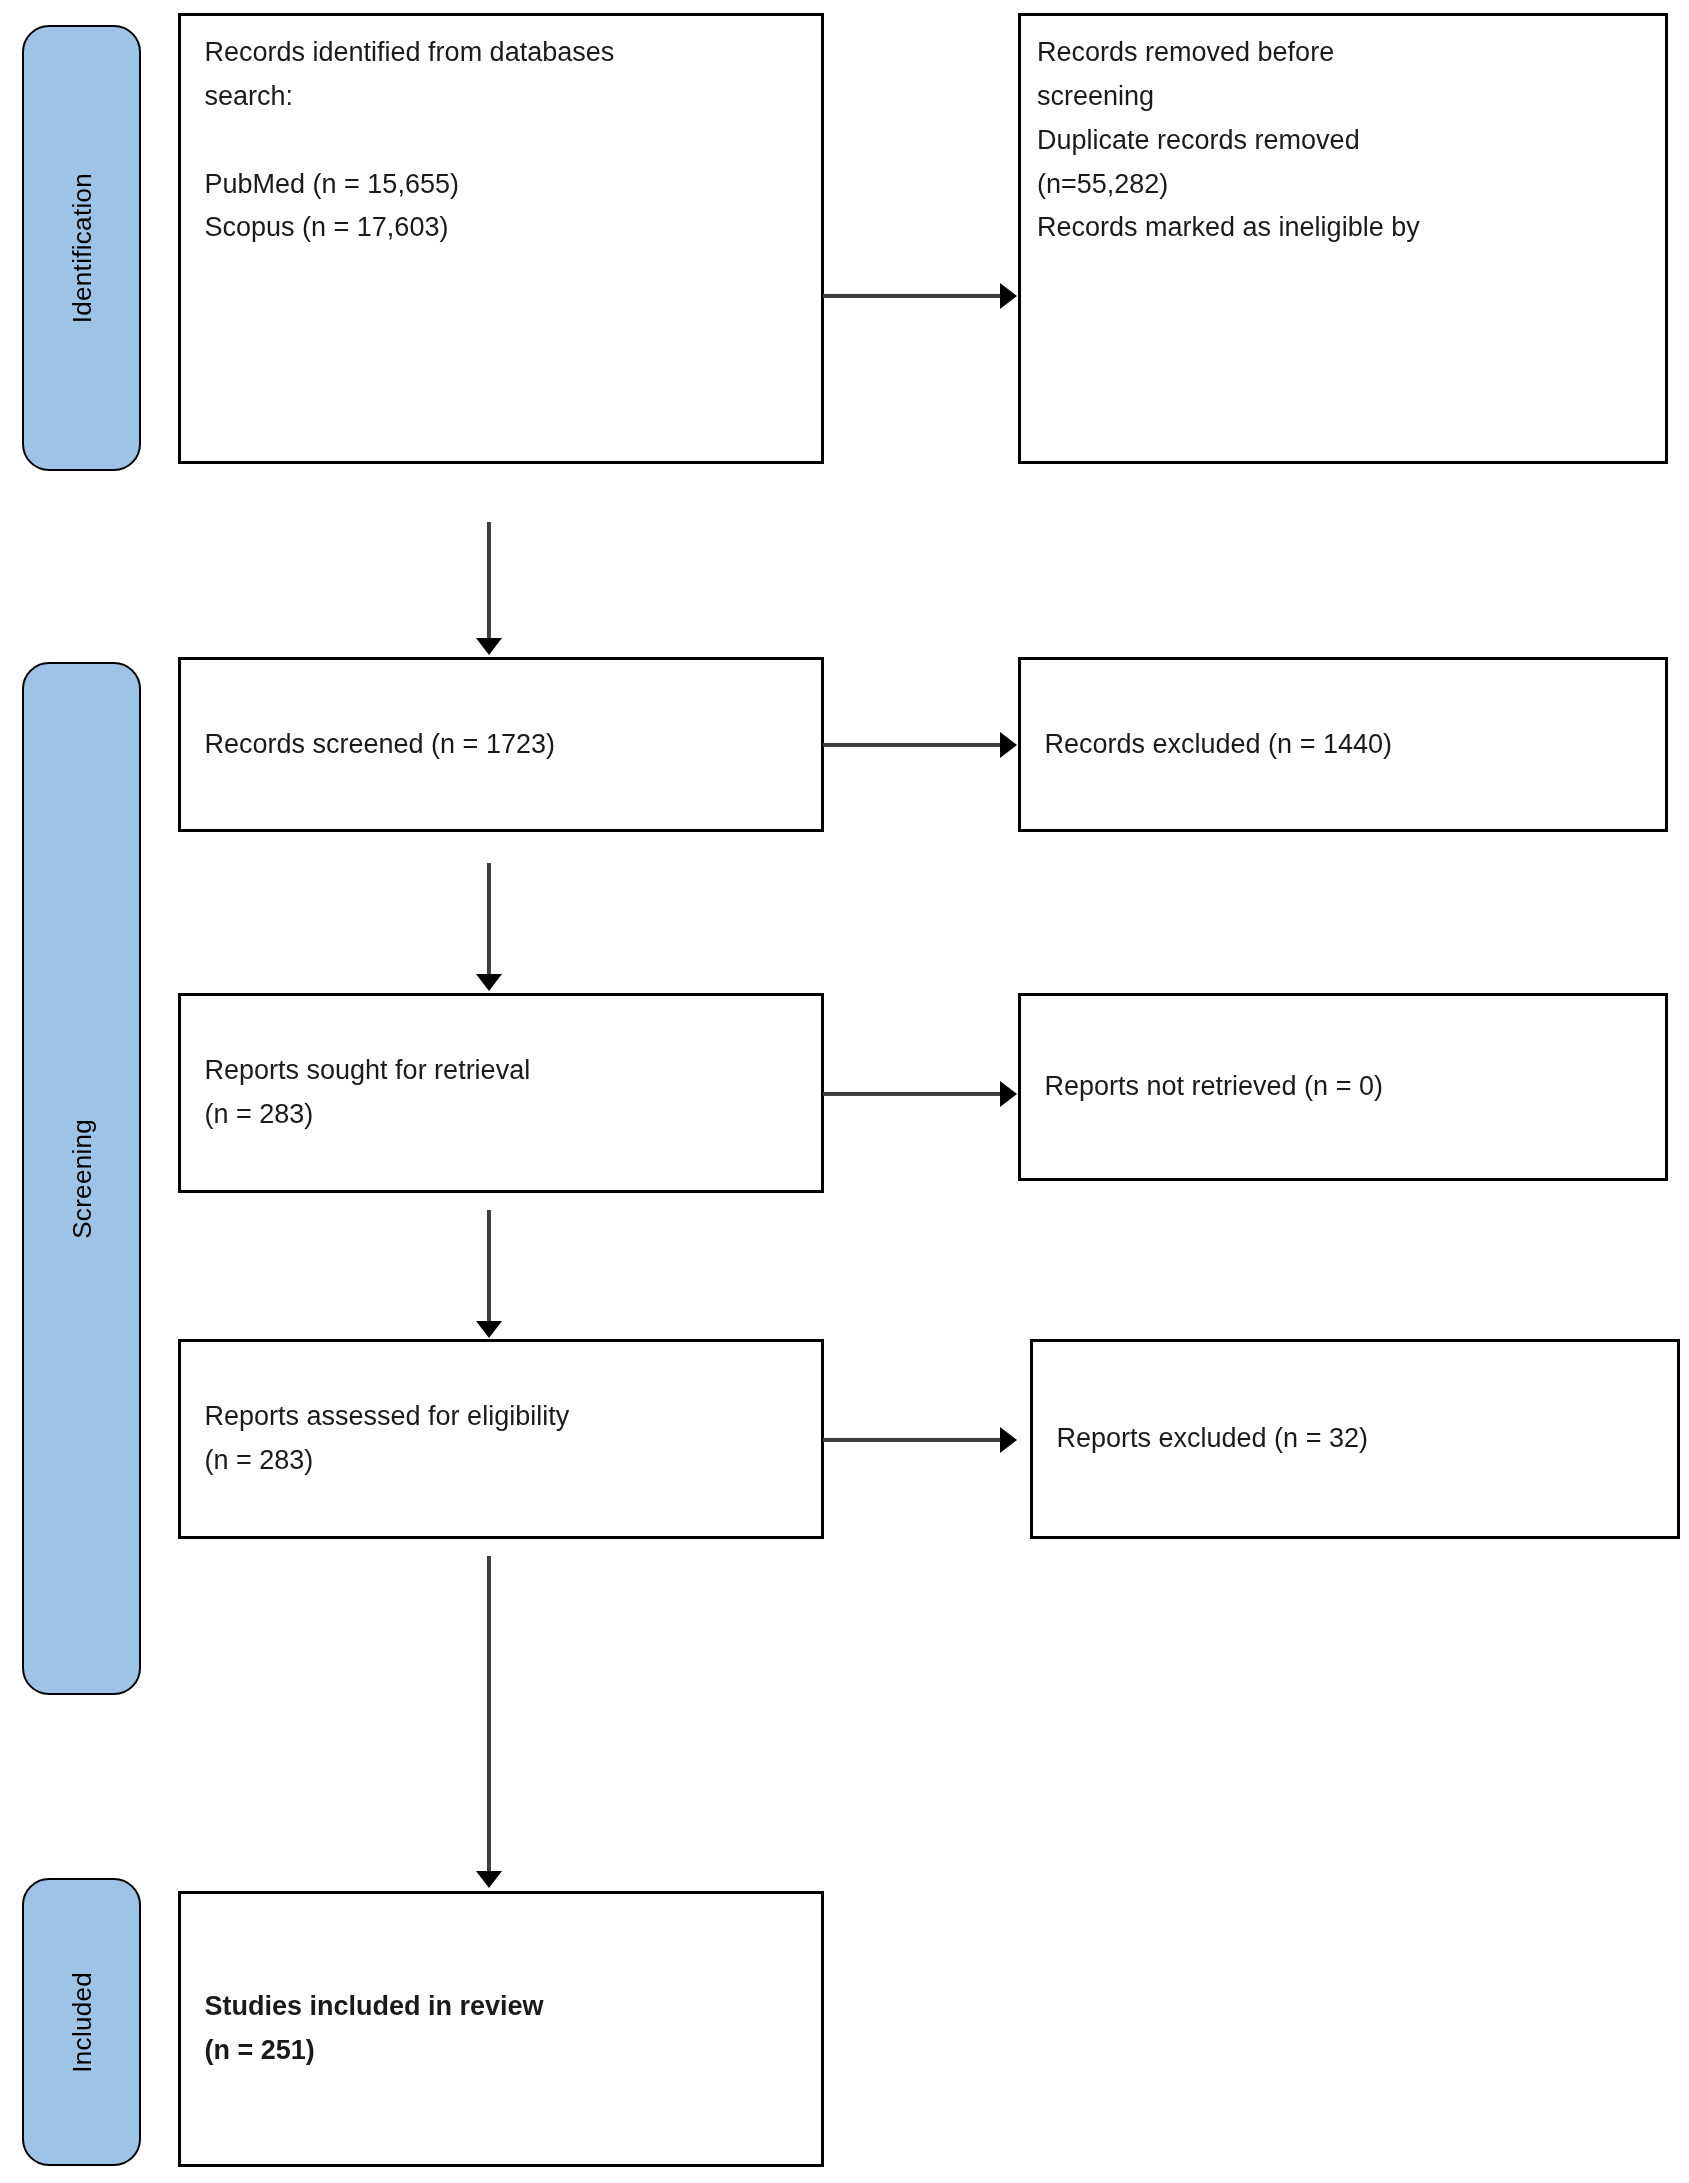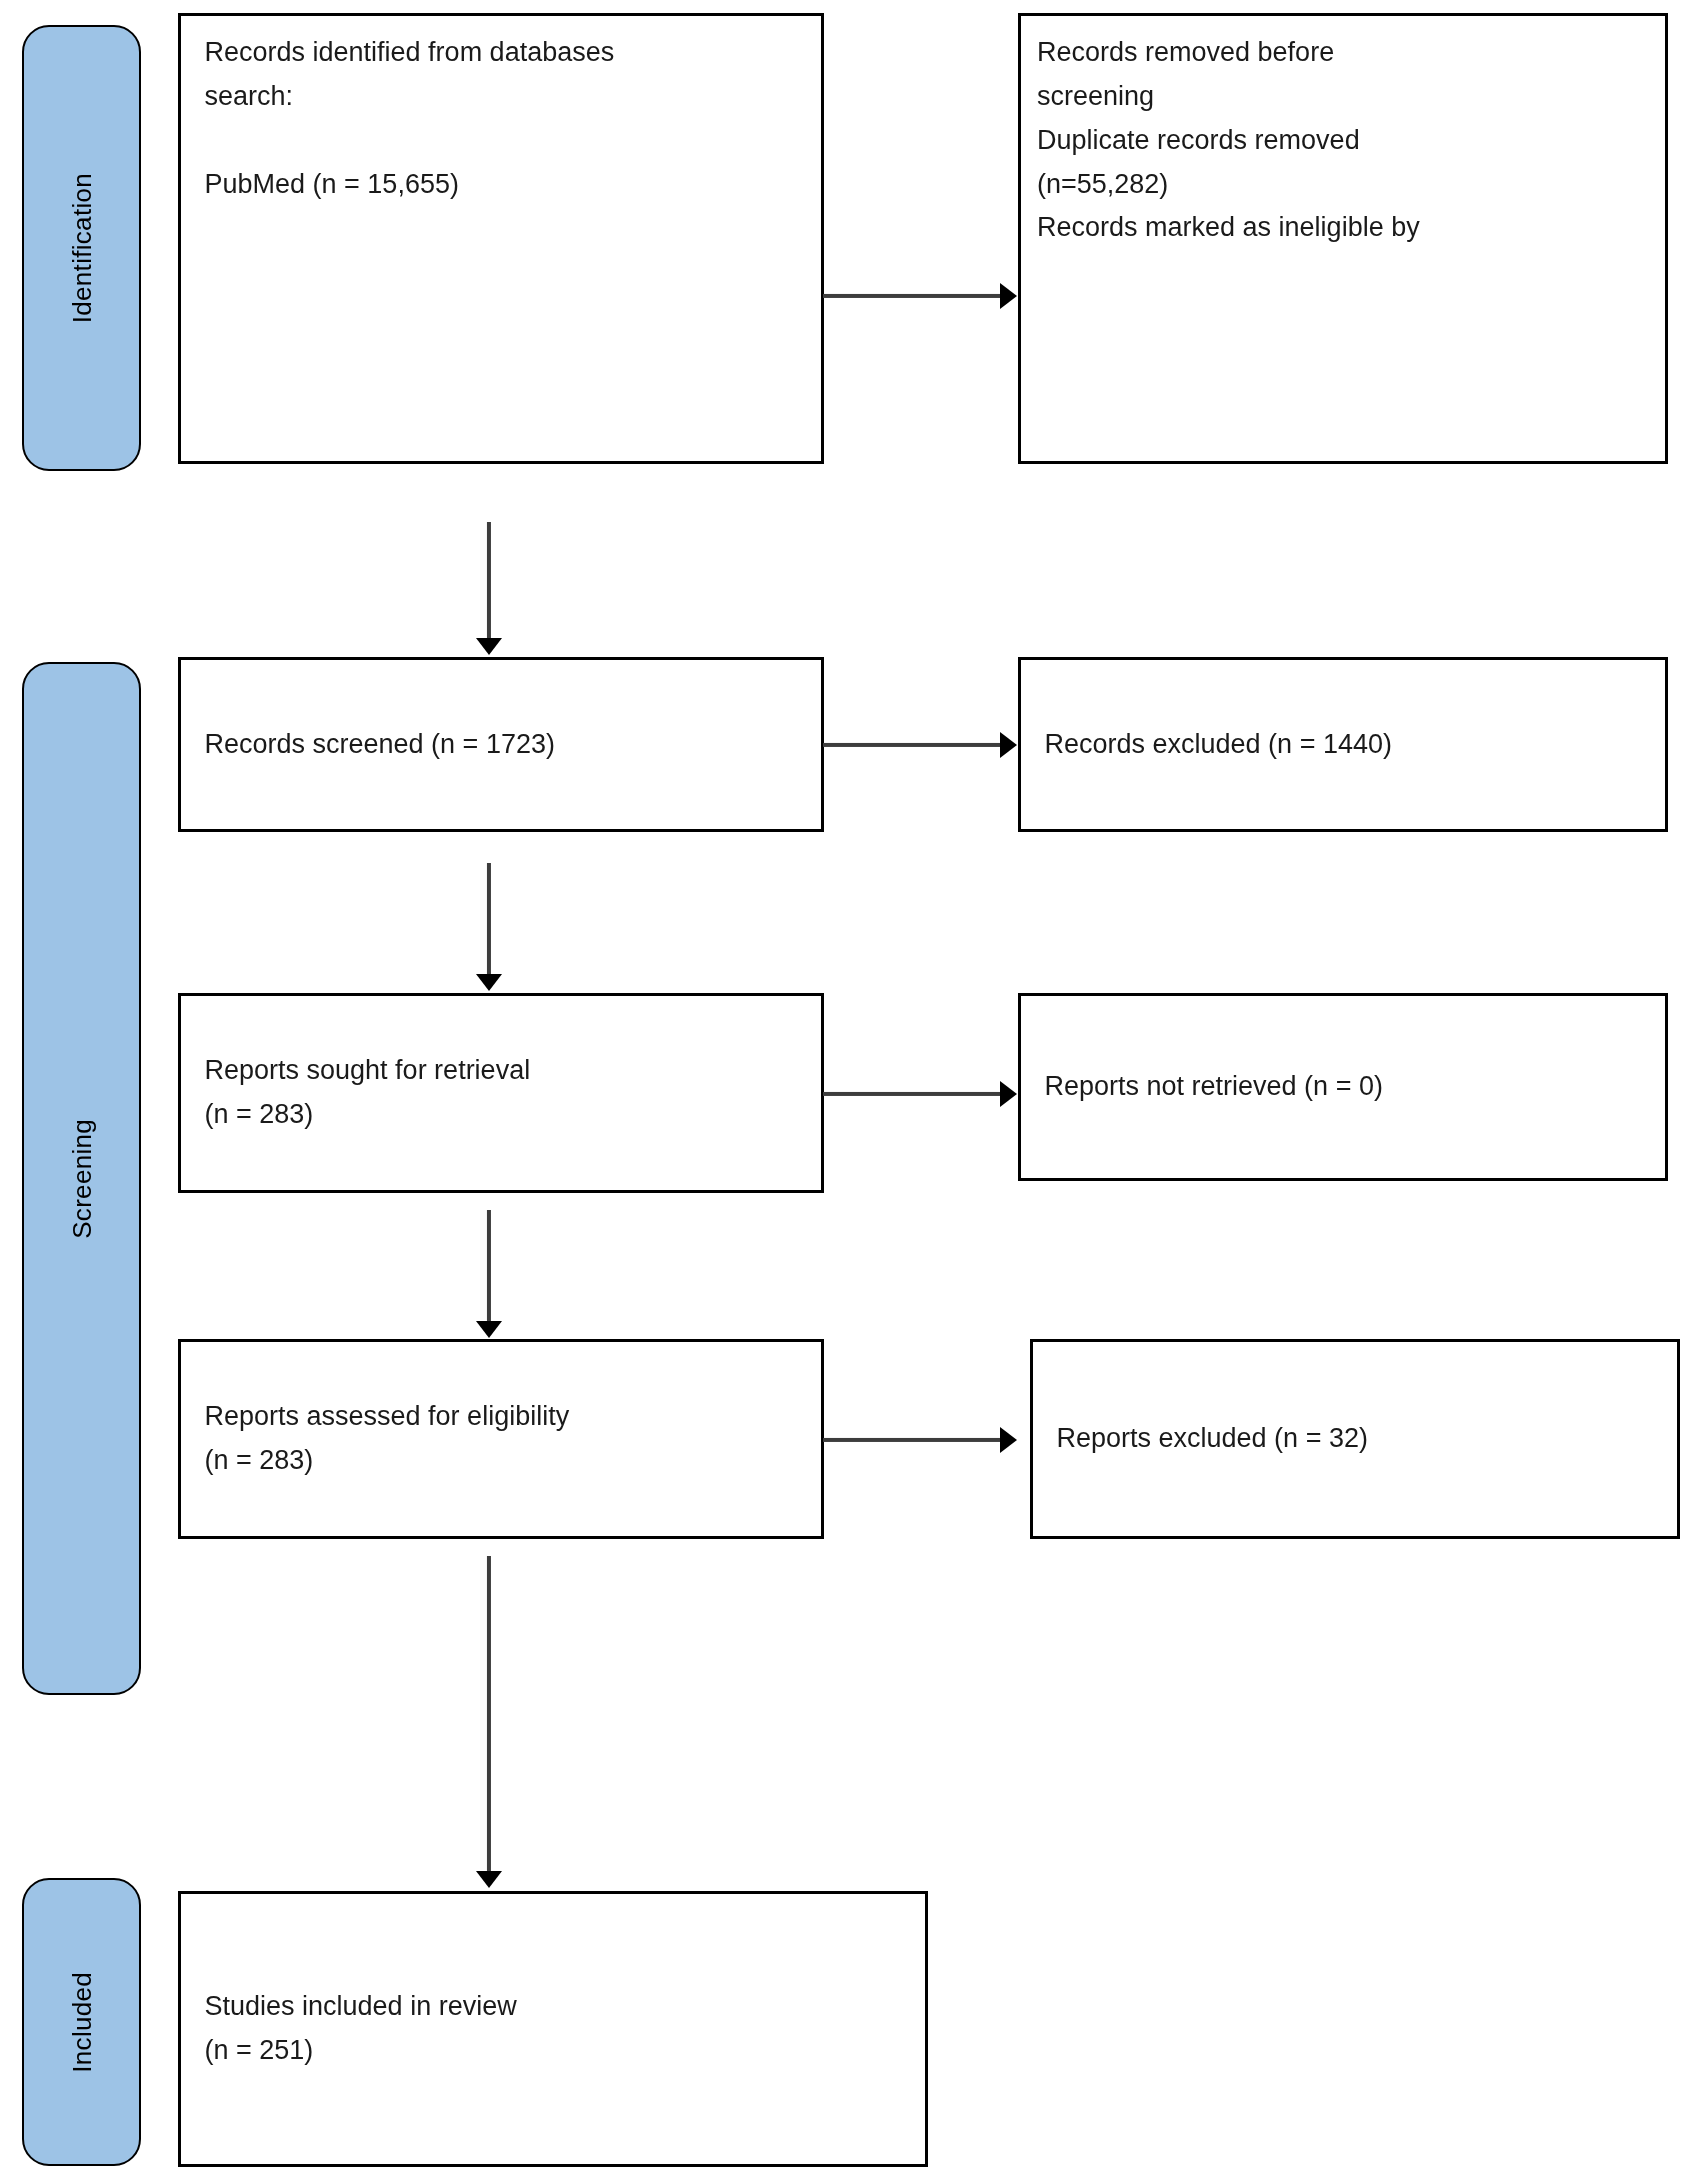--- a/index.html
+++ b/index.html
@@ -58,21 +58,21 @@
     color: #1a1a1a;
     white-space: nowrap;
   }
   .flow-box.pad-top { justify-content: flex-start; }
 
   
   #box-identified      { left: 178px;  top: 13px;   width: 646px; height: 451px; }
   #box-screened        { left: 178px;  top: 657px; width: 646px; height: 175px; }
   #box-sought          { left: 178px;  top: 993px; width: 646px; height: 200px; }
   #box-assessed        { left: 178px;  top: 1339px; width: 646px; height: 200px; }
-  #box-included        { left: 178px;  top: 1891px; width: 750px; height: 276px; }
+  #box-included        { left: 178px;  top: 1891px; width: 646px; height: 276px; font-weight: bold; }
 
   
   #box-removed         { left: 1018px; top: 13px;   width: 650px; height: 451px; padding-left: 16px; }
   #box-excluded-recs   { left: 1018px; top: 657px; width: 650px; height: 175px; }
   #box-not-retrieved   { left: 1018px; top: 993px; width: 650px; height: 188px; }
   #box-excluded-reps   { left: 1018px; top: 1339px; width: 650px; height: 200px; margin-left: 12px; }
 
   
   .arrow-h, .arrow-v {
     position: absolute;
@@ -141,20 +141,21 @@
 
 <div class="stage-bar" id="stage-included">
   <span class="stage-label">Included</span>
 </div>
 
 <div class="flow-box pad-top" id="box-identified">
   <div class="line">Records identified from databases</div>
   <div class="line">search:</div>
   <div class="line">&nbsp;</div>
   <div class="line">PubMed (n = 15,655)</div>
+  <div class="line">Scopus (n = 17,603)</div>
 </div>
 
 <div class="arrow-h" id="arrow-h-1">
   <div class="shaft"></div>
   <div class="head"></div>
 </div>
 
 <div class="flow-box pad-top" id="box-removed">
   <div class="line">Records removed before</div>
   <div class="line">screening</div>

